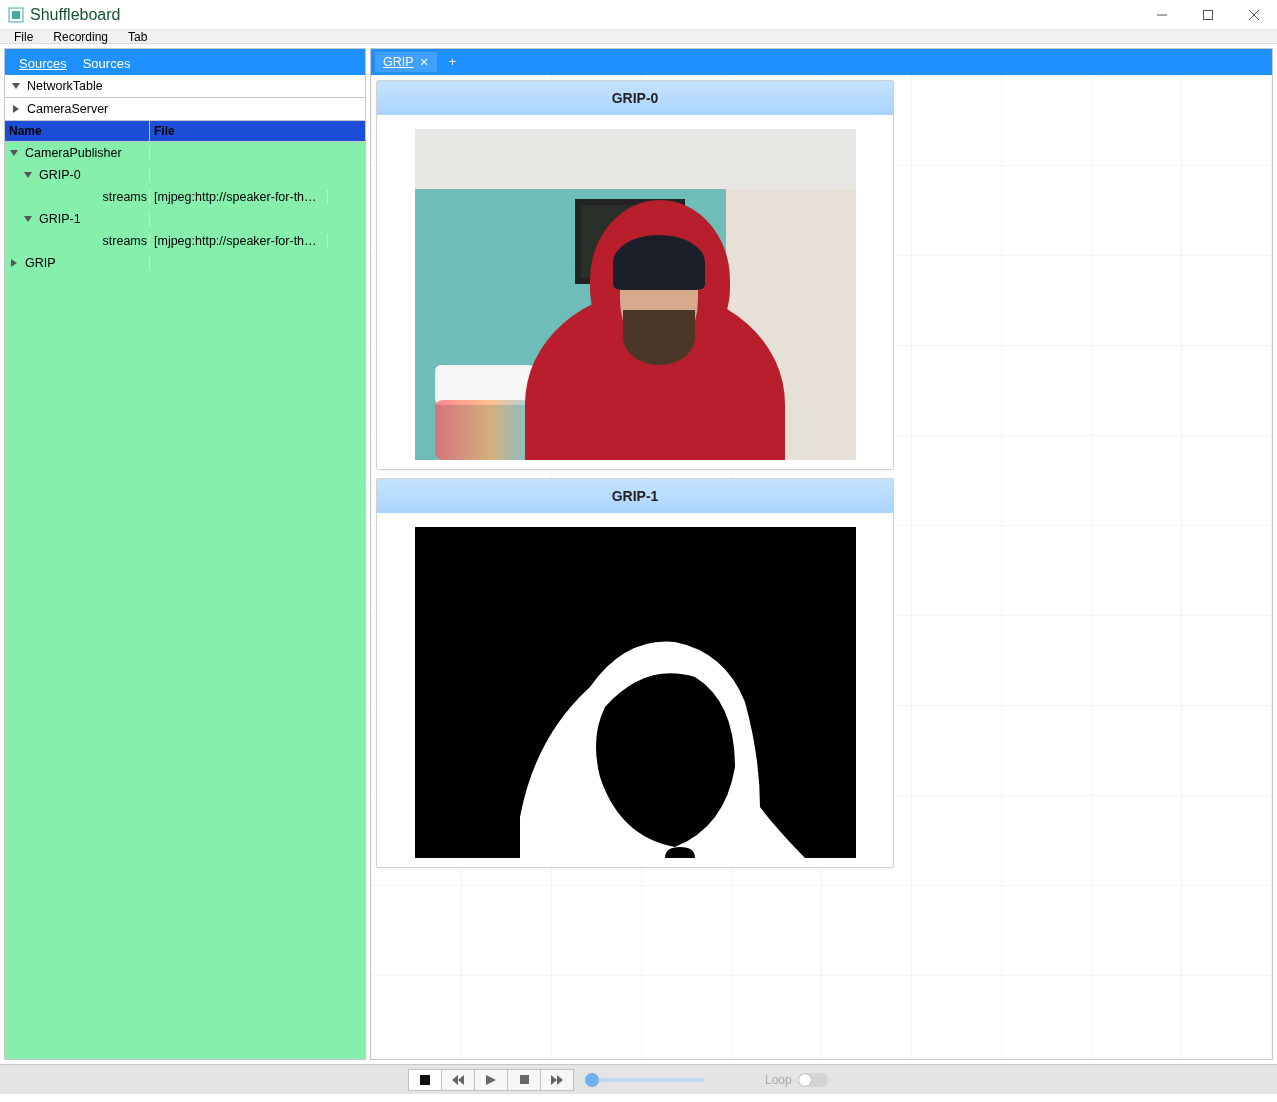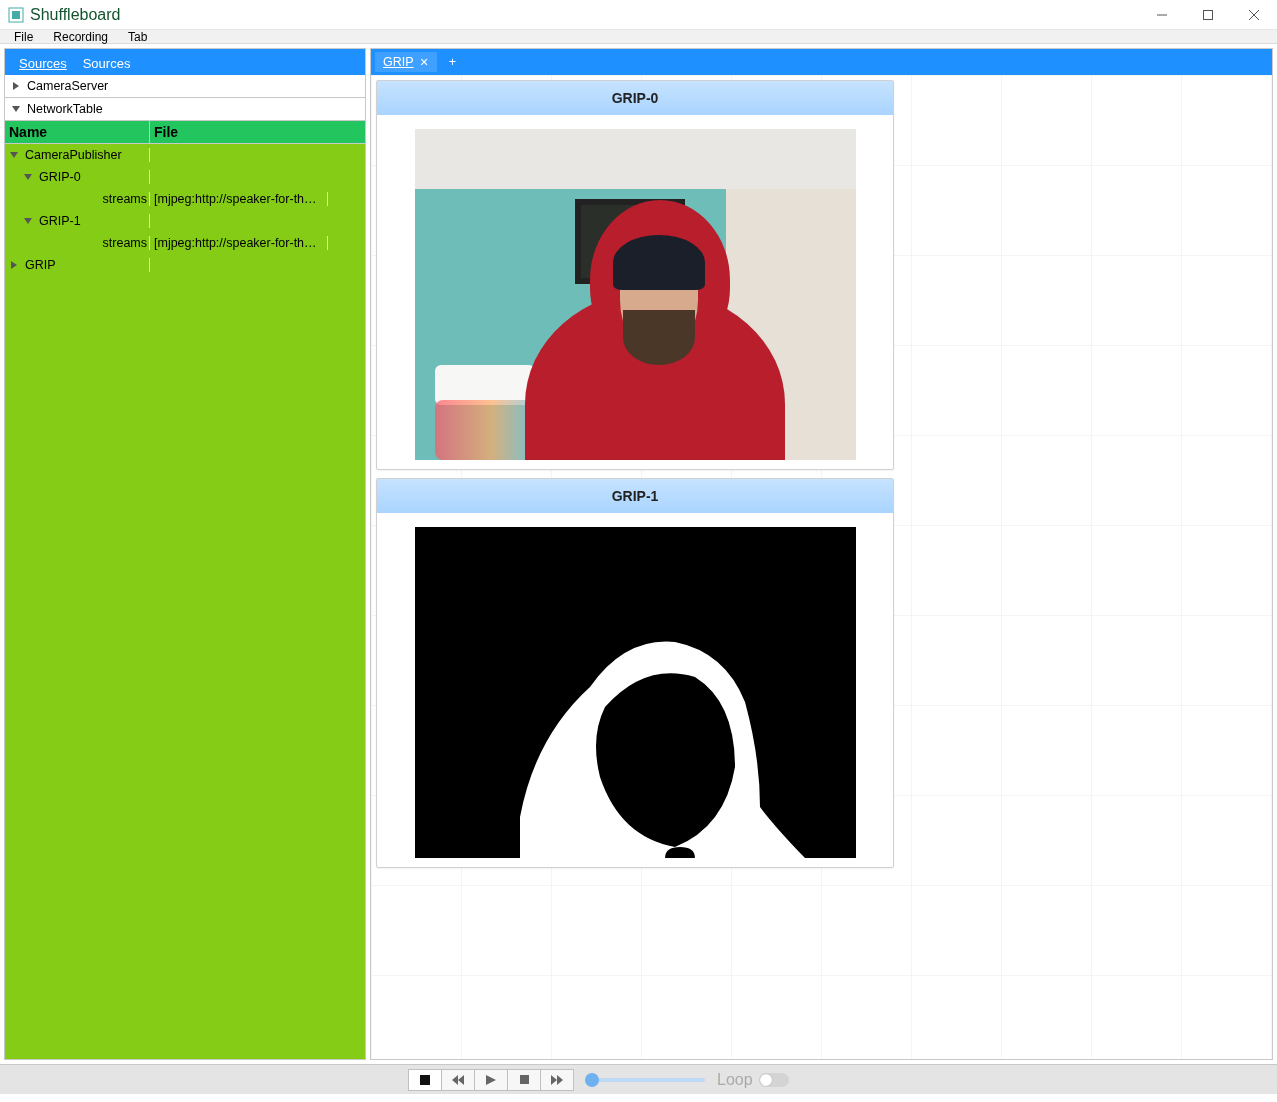--- a/index.html
+++ b/index.html
@@ -19,25 +19,25 @@
 .sidepanel { width: 362px; display: flex; flex-direction: column; border: 1px solid #c8c8c8; margin: 4px 2px 4px 4px; }
 .sidetabs { height: 26px; background: #1e90ff; display: flex; align-items: flex-end; padding-left: 6px; font-size: 13px; color: #fff; }
 .sidetab { padding: 4px 8px; cursor: default; }
 .sidetab.active { text-decoration: underline; }
 
 .src-section { border-bottom: 1px solid #c8c8c8; background: #fff; }
 .src-head { display: flex; align-items: center; padding: 4px 6px; font-size: 12.5px; cursor: default; }
 .twisty { width: 10px; height: 10px; margin-right: 6px; display: inline-flex; }
 .twisty svg { fill: #555; }
 
-.tree-header { display: flex; background: #22c55e; border-bottom: 1px solid #c8c8c8; font-size: 14px; }
+.tree-header { display: flex; background: #1d4ed8; border-bottom: 1px solid #c8c8c8; font-size: 12px; }
 .tree-header .col-name { width: 145px; padding: 3px 4px; border-right: 1px solid #c8c8c8; font-weight: bold; }
 .tree-header .col-value { flex: 1; padding: 3px 4px; font-weight: bold; }
 
-.tree-body { flex: 1; overflow: auto; background: #84cc16; font-size: 12.5px; }
+.tree-body { flex: 1; overflow: auto; background: #86efac; font-size: 12.5px; }
 .tree-row { display: flex; align-items: center; height: 22px; }
 .tree-row .name-cell { width: 145px; display: flex; align-items: center; border-right: 1px solid #e0e0e0; padding-right: 2px; overflow: hidden; white-space: nowrap; }
 .tree-row .value-cell { flex: 1; padding: 0 4px; overflow: hidden; white-space: nowrap; text-overflow: ellipsis; border-right: 1px solid #e0e0e0; max-width: 178px; }
 .indent0 { padding-left: 4px; }
 .indent1 { padding-left: 18px; }
 .indent2 { padding-left: 36px; justify-content: flex-end; }
 
 .mainarea { flex: 1; display: flex; flex-direction: column; margin: 4px 4px 4px 2px; border: 1px solid #c8c8c8; position: relative; }
 .maintabs { height: 26px; background: #1e90ff; display: flex; align-items: center; padding-left: 4px; color: #fff; font-size: 12.5px; }
 .maintab { padding: 3px 8px; display: flex; align-items: center; background: rgba(255,255,255,0.15); margin-right: 4px; }
@@ -72,21 +72,21 @@
 .grip1-shape { position: absolute; fill: #fff; }
 
 .footer { height: 30px; background: #e4e4e4; border-top: 1px solid #c8c8c8; display: flex; align-items: center; padding: 0 8px; }
 .footer .spacer { width: 400px; }
 .footer .transport { display: flex; align-items: center; gap: 0; }
 .tbtn { width: 34px; height: 22px; display: flex; align-items: center; justify-content: center; background: #f7f7f7; border: 1px solid #c0c0c0; margin-right: -1px; cursor: default; }
 .tbtn svg { fill: #666; }
 .tbtn.primary { background: #fff; }
 .slider { width: 120px; height: 4px; background: #bdd9f5; margin: 0 12px; position: relative; border-radius: 2px; }
 .slider .thumb { position: absolute; left: 0; top: -5px; width: 14px; height: 14px; background: #6fb0f0; border-radius: 50%; }
-.loop-label { font-size: 16px; color: #aaa; margin-right: 6px; }
+.loop-label { font-size: 12px; color: #aaa; margin-right: 6px; margin-left: 48px; }
 .toggle { width: 30px; height: 14px; background: #d4d4d4; border-radius: 7px; position: relative; }
 .toggle .knob { position: absolute; left: 1px; top: 1px; width: 12px; height: 12px; background: #fff; border-radius: 50%; box-shadow: 0 0 1px rgba(0,0,0,0.4); }
 </style>
 </head>
 <body>
 
 <div class="titlebar">
   <span class="app-icon">
     <svg viewBox="0 0 16 16">
         <rect x="1" y="1" width="14" height="14" fill="none" stroke="#4aa" stroke-width="1"></rect>
@@ -122,34 +122,34 @@
 
   <div class="sidepanel">
     <div class="sidetabs">
       <div class="sidetab active">Sources</div>
       <div class="sidetab">Sources</div>
     </div>
     <div class="src-section">
       <div class="src-head">
         <span class="twisty">
             <svg viewBox="0 0 10 10">
+              <polygon points="1,2 9,2 5,8"></polygon>
+            </svg>
+          </span>
+        <span>NetworkTable</span>
+      </div>
+    </div>
+    <div class="src-section">
+      <div class="src-head">
+        <span class="twisty">
+            <svg viewBox="0 0 10 10">
               <polygon points="2,1 8,5 2,9"></polygon>
             </svg>
           </span>
         <span>CameraServer</span>
-      </div>
-    </div>
-    <div class="src-section">
-      <div class="src-head">
-        <span class="twisty">
-            <svg viewBox="0 0 10 10">
-              <polygon points="1,2 9,2 5,8"></polygon>
-            </svg>
-          </span>
-        <span>NetworkTable</span>
       </div>
     </div>
     <div class="tree-header">
       <div class="col-name">Name</div>
       <div class="col-value">File</div>
     </div>
     <div class="tree-body">
       <div class="tree-row">
         <div class="name-cell indent0">
             <span class="twisty">

